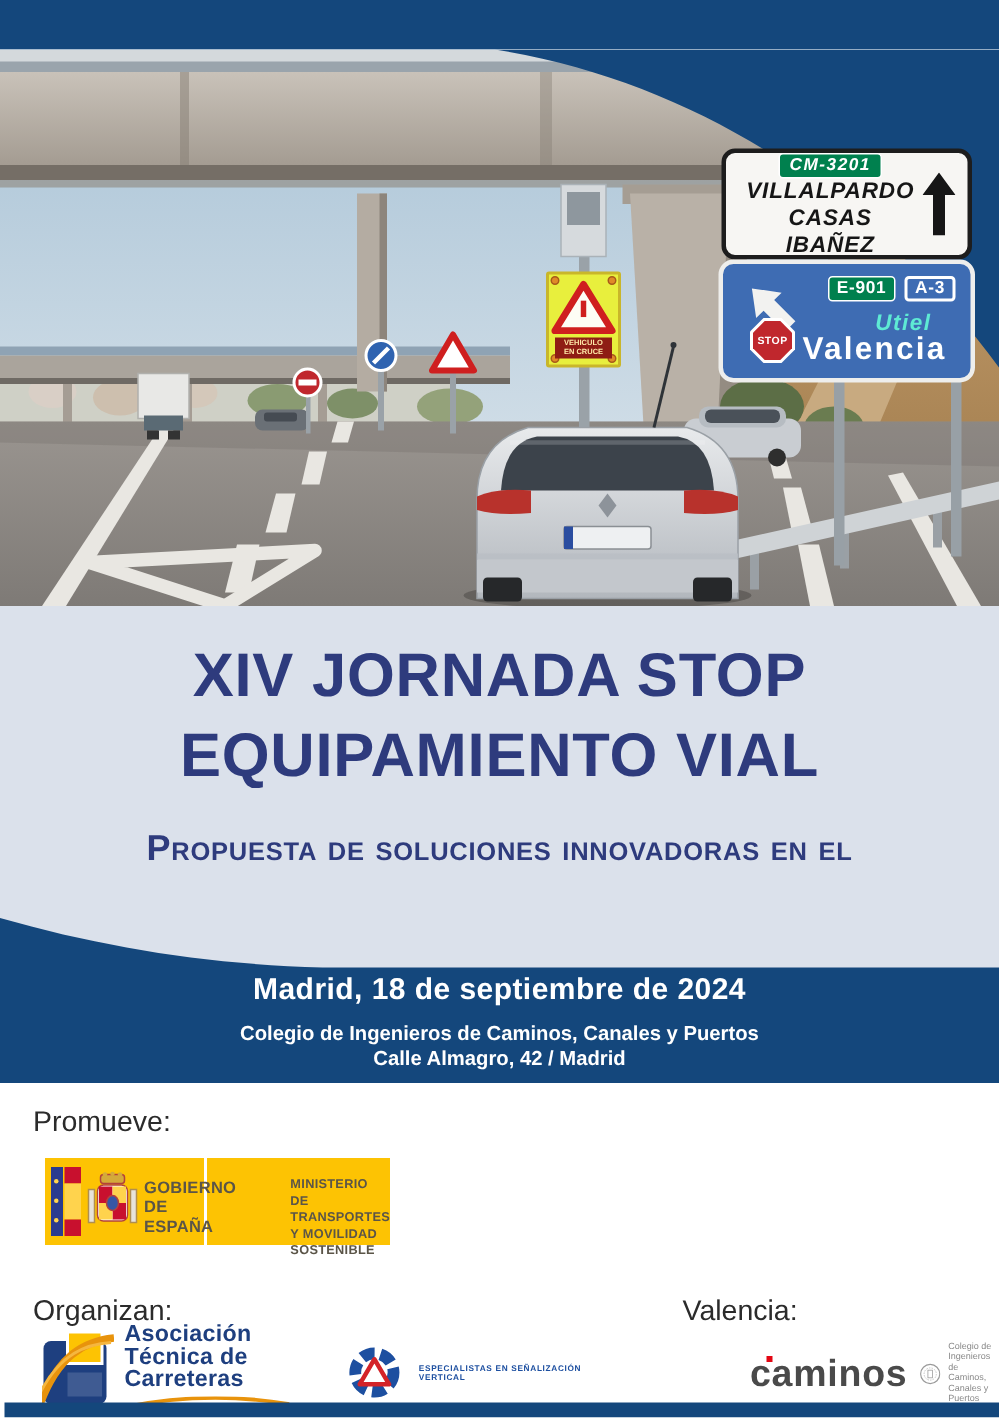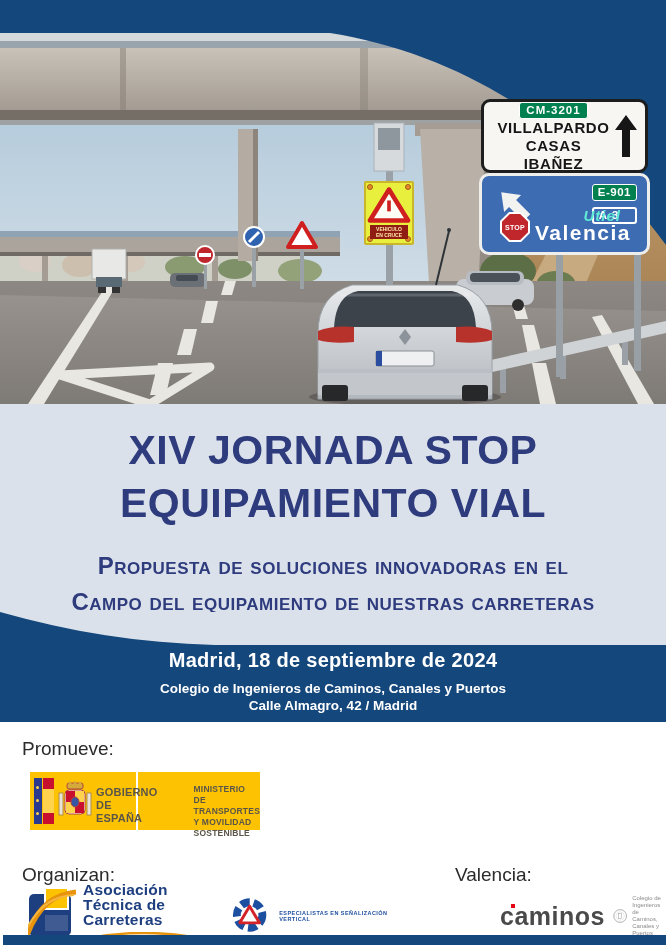--- a/index.html
+++ b/index.html
@@ -11,31 +11,31 @@
   .topbar   { left:0; top:0; width:666px; height:33px; background:#14477c; }
   .bottombar{ left:3px; top:935px; width:663px; height:10px; background:#14477c; }
 
   
   .photo { left:0; top:33px; width:666px; height:371px; overflow:hidden; background:#b9cedd; }
   .photo svg.scene { position:absolute; left:0; top:0; }
 
   
   .sign-white { left:481px; top:66px; width:167px; height:74px; background:#f7f6f3;
     border:3px solid #1d1d1d; border-radius:9px; display:flex; align-items:center; padding:3px 6px 3px 10px; }
-  .sign-white .cols { flex:1; text-align:center; }
+  .sign-white .cols { flex:1; text-align:center;font-style:italic; }
   .badge-green { display:inline-block; background:#00804e; color:#fff; font-size:11.5px; font-weight:bold;
     padding:1px 6px 2px; border-radius:3px; border:1.5px solid #fff; letter-spacing:1px; }
   .sw-line { font-size:15px; font-weight:800; color:#161616; letter-spacing:.6px; line-height:18px; }
   .sign-white .arrow-col { width:26px; display:flex; justify-content:center; }
 
   
   .sign-blue { left:479px; top:140px; width:171px; height:82px; background:#3e6cb3;
     border:3px solid #eeeeec; border-radius:10px; }
   .diag-arrow { position:absolute; left:12px; top:9px; }
-  .sb-badges { position:absolute; right:10px; top:8px; display:flex; gap:6px;flex-direction:column; }
+  .sb-badges { position:absolute; right:10px; top:8px; display:flex; gap:6px; }
   .badge-e { background:#00804e; color:#fff; border:1.5px solid #fff; border-radius:3px;
     font-size:11.5px; font-weight:bold; padding:1px 5px 2px; letter-spacing:.5px; }
   .badge-a { background:transparent; color:#fff; border:2px solid #fff; border-radius:3px;
     font-size:11.5px; font-weight:bold; padding:0 5px 1px; letter-spacing:.5px; }
   .sb-utiel { position:absolute; right:26px; top:31px; color:#5eead4; font-weight:bold; font-size:15px; letter-spacing:1px;font-style:italic; }
   .sb-valencia { position:absolute; right:16px; bottom:7px; color:#fff; font-weight:bold; font-size:21px; letter-spacing:1.5px; }
   .stop-oct { position:absolute; left:18px; bottom:10px; width:30px; height:30px; background:#fff;
     clip-path:polygon(30% 0,70% 0,100% 30%,100% 70%,70% 100%,30% 100%,0 70%,0 30%); display:flex; align-items:center; justify-content:center; }
   .stop-inner { width:26px; height:26px; background:#c0272d;
     clip-path:polygon(30% 0,70% 0,100% 30%,100% 70%,70% 100%,30% 100%,0 70%,0 30%);
@@ -306,21 +306,20 @@
   </div>
 </div>
 
 <div class="abs titleband">
   <div class="main-title">
     <div>XIV JORNADA STOP</div>
     <div>EQUIPAMIENTO VIAL</div>
   </div>
   <div class="subtitle">
     <div>Propuesta de soluciones innovadoras en el</div>
-    <div>Campo del equipamiento de nuestras carreteras</div>
   </div>
 </div>
 
 <div class="abs dateband">
   <svg class="wave" width="666" height="34" viewBox="0 0 666 34">
     <path d="M0,0 C70,20 140,31 215,33 L666,33 L666,0 Z" fill="#dbe1eb"></path>
   </svg>
   <div class="date-line">Madrid, 18 de septiembre de 2024</div>
   <div class="venue-line">Colegio de Ingenieros de Caminos, Canales y Puertos</div>
   <div class="addr-line">Calle Almagro, 42 / Madrid</div>

